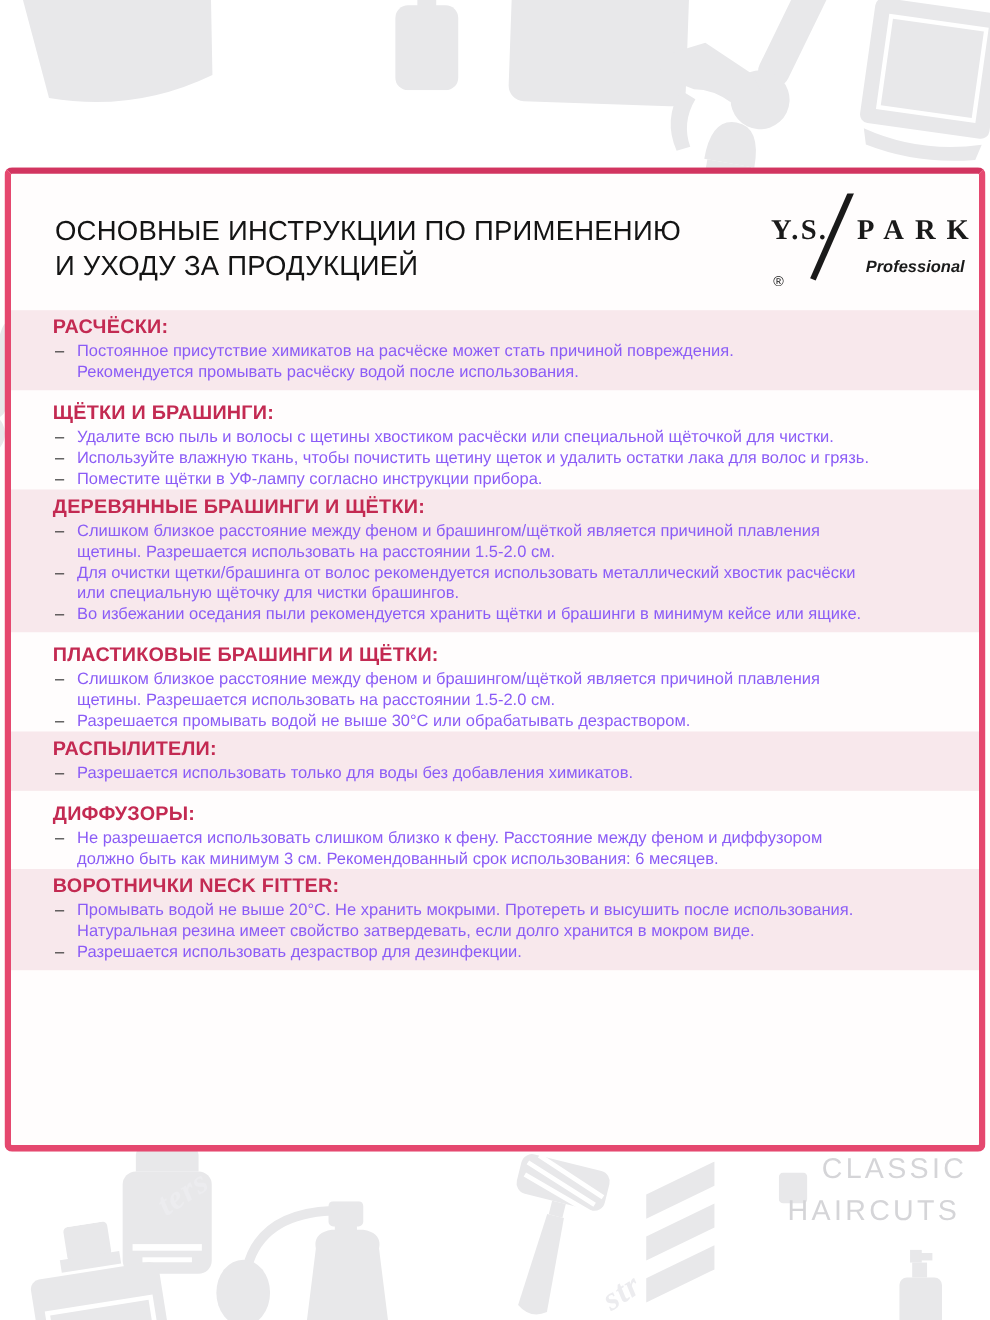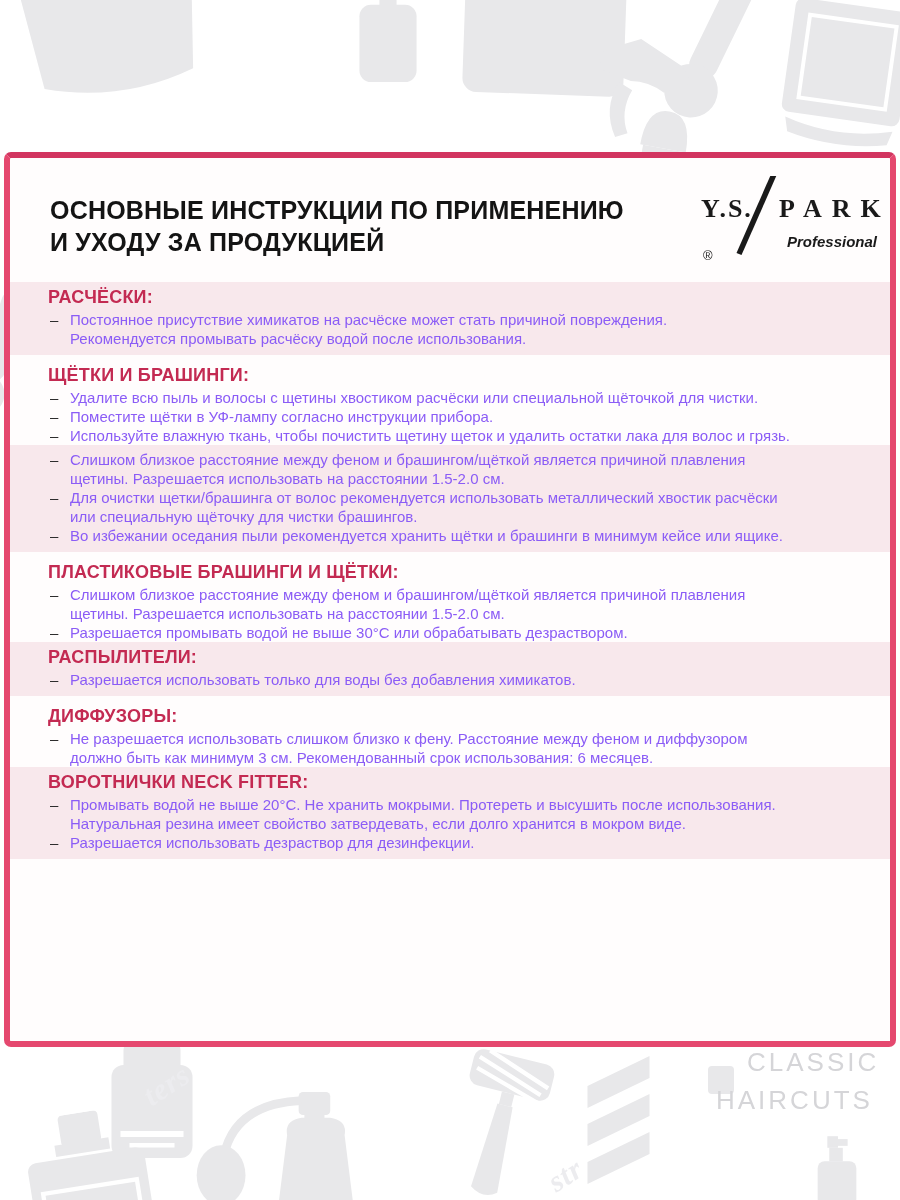--- a/index.html
+++ b/index.html
@@ -13,21 +13,21 @@
   .wm-text{position:absolute;font:italic bold 30px "Liberation Serif",serif;color:#ececef;
            transform:rotate(-33deg);letter-spacing:1px;}
   .classic{position:absolute;font-weight:normal;font-size:26px;letter-spacing:3px;
            color:#d5d5d8;line-height:26px;white-space:nowrap;}
 
   
   .card{position:absolute;left:4px;top:152px;width:892px;height:895px;box-sizing:border-box;
         background:#fffdfd;border:6px solid #e5486f;border-top-color:#d23560;
         border-radius:7px;overflow:hidden;}
   .title-block{padding:36px 240px 24px 40px;}
-  .title{font-size:25px;font-weight:bold;line-height:32px;color:#141414;
+  .title{font-size:25px;font-weight:normal;line-height:32px;color:#141414;
          letter-spacing:.2px;white-space:pre-line;}
   .logo{position:absolute;top:18px;right:8px;width:195px;height:95px;}
   .logo text{fill:#1a1a1a;}
   .logo .brand{font-family:"Liberation Serif",serif;font-weight:bold;font-size:26px;}
   .logo .tagline{font-family:"Liberation Sans",sans-serif;font-style:italic;font-weight:bold;font-size:15px;}
   .logo .reg{font-size:13px;}
 
   .section{padding:10px 20px 0 38px;background:#fffdfd;}
   .section.pink{background:#f8e8ec;padding-top:5px;padding-bottom:7px;}
   .section h2{margin:0 0 3px 0;font-size:18px;line-height:20px;color:#c32a52;letter-spacing:.2px;}
@@ -170,26 +170,27 @@
       <ul>
         <li>Постоянное присутствие химикатов на расчёске может стать причиной повреждения.
 Рекомендуется промывать расчёску водой после использования.</li>
       </ul>
     </section>
 
     <section class="section">
       <h2>ЩЁТКИ И БРАШИНГИ:</h2>
       <ul>
         <li>Удалите всю пыль и волосы с щетины хвостиком расчёски или специальной щёточкой для чистки.</li>
+        <li>Используйте влажную ткань, чтобы почистить щетину щеток и удалить остатки лака для волос и грязь.</li>
         <li>Поместите щётки в УФ-лампу согласно инструкции прибора.</li>
-        <li>Используйте влажную ткань, чтобы почистить щетину щеток и удалить остатки лака для волос и грязь.</li>
-      </ul>
-    </section>
-
-    <section class="section pink">
+      </ul>
+    </section>
+
+    <section class="section pink">
+      <h2>ДЕРЕВЯННЫЕ БРАШИНГИ И ЩЁТКИ:</h2>
       <ul>
         <li>Слишком близкое расстояние между феном и брашингом/щёткой является причиной плавления
 щетины. Разрешается использовать на расстоянии 1.5-2.0 см.</li>
         <li>Для очистки щетки/брашинга от волос рекомендуется использовать металлический хвостик расчёски
 или специальную щёточку для чистки брашингов.</li>
         <li>Во избежании оседания пыли рекомендуется хранить щётки и брашинги в минимум кейсе или ящике.</li>
       </ul>
     </section>
 
     <section class="section">

